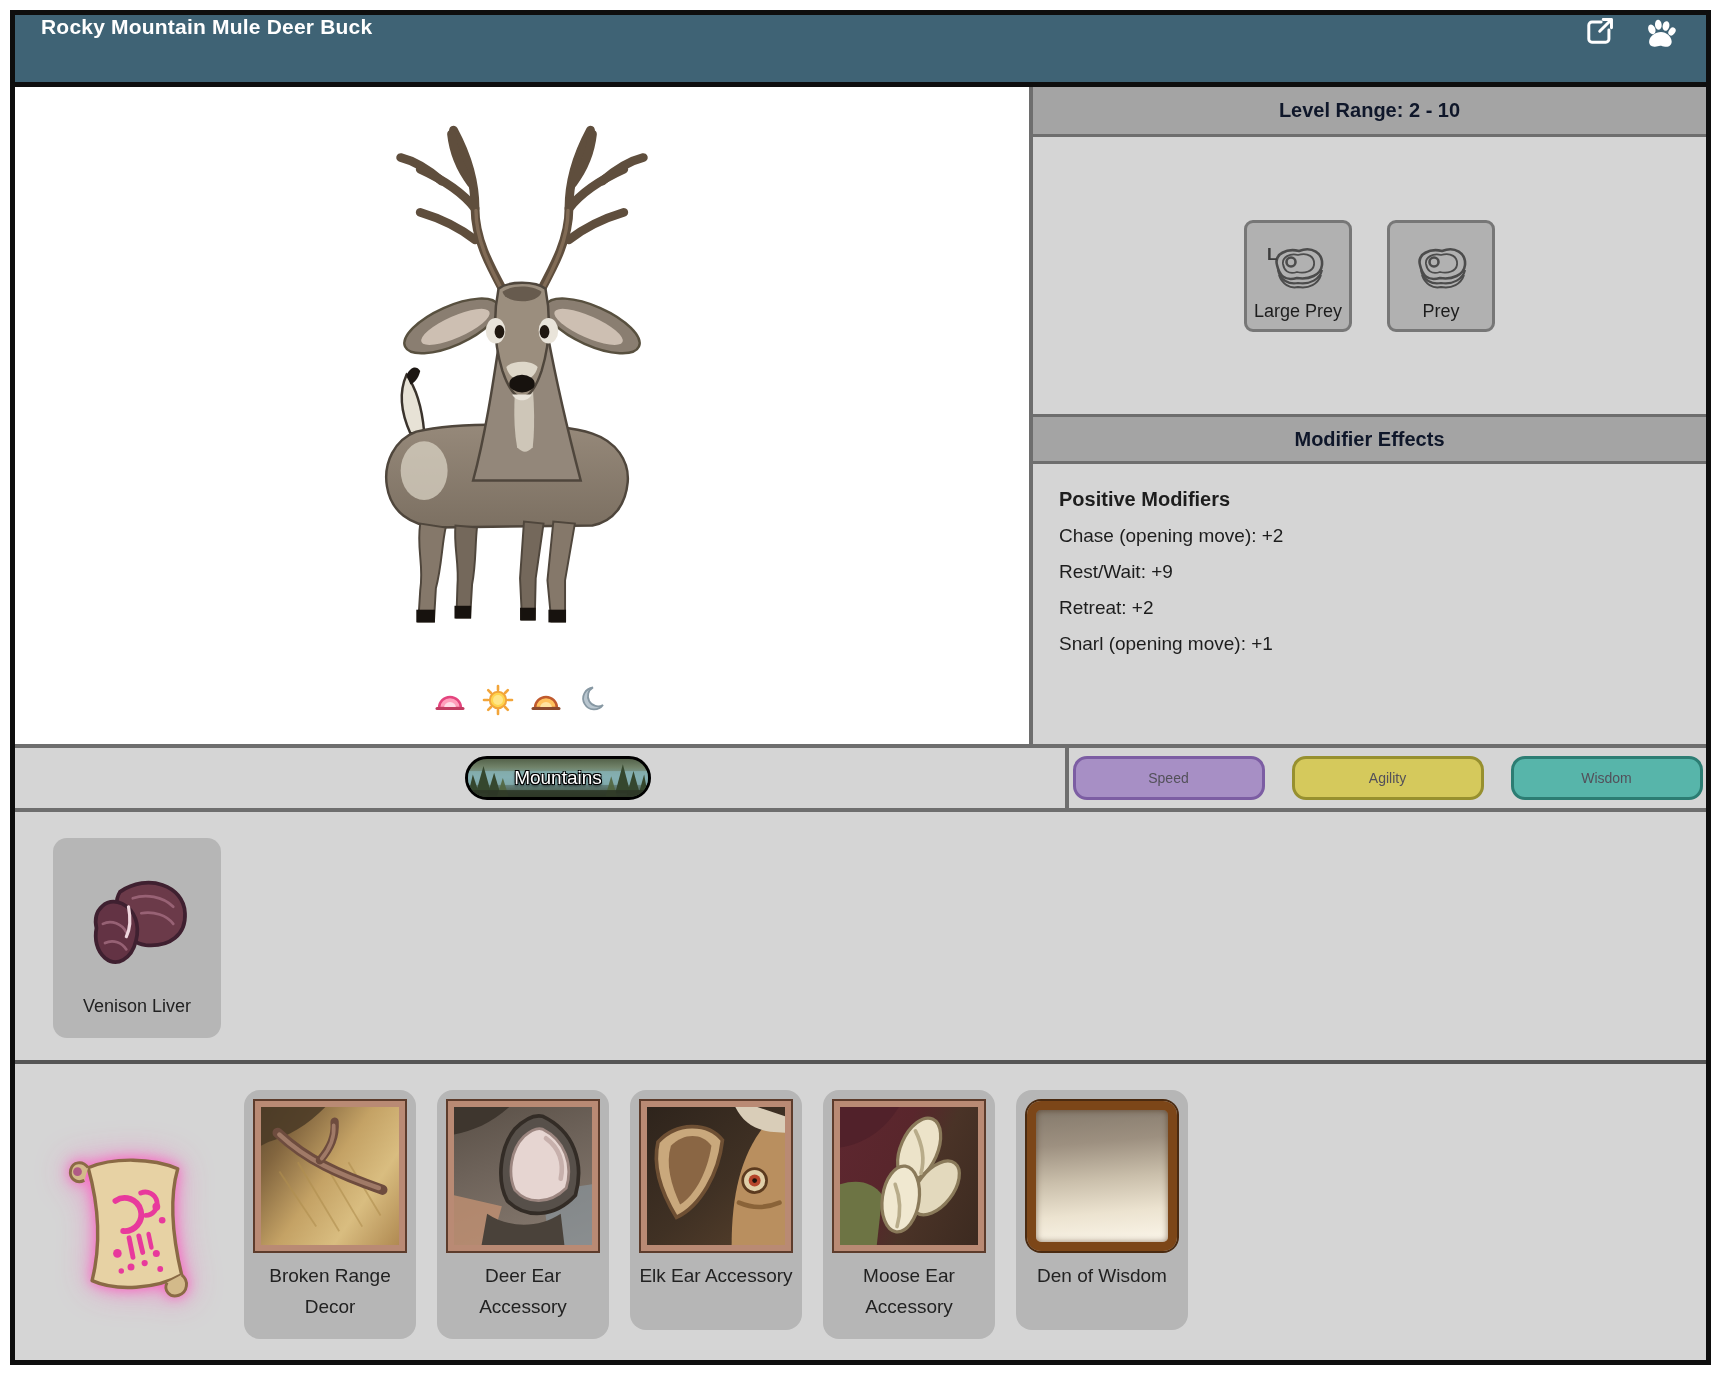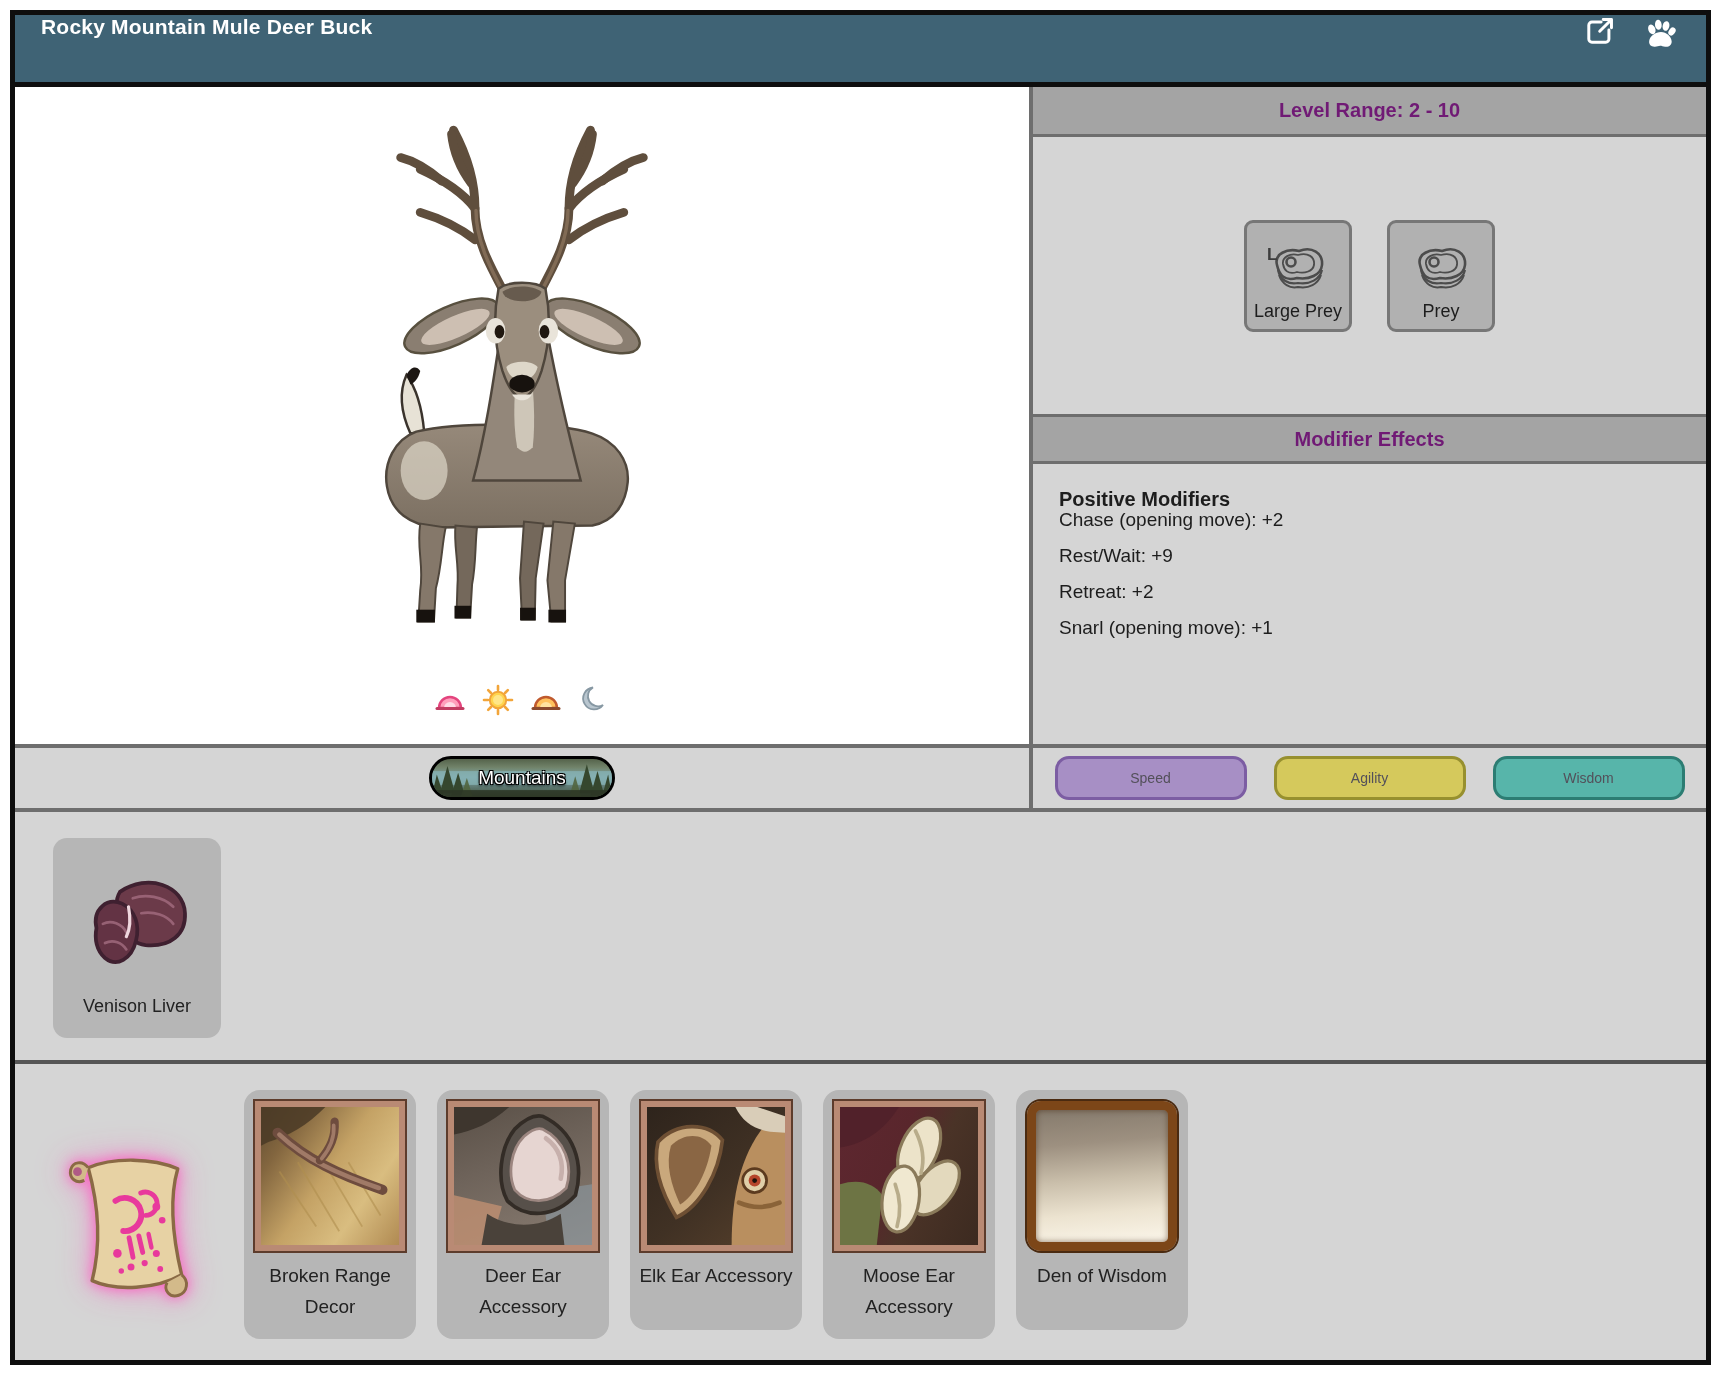--- a/index.html
+++ b/index.html
@@ -20,37 +20,37 @@
   
   .mainrow { flex:0 0 657px; display:flex; }
   .vdiv { width:4px; background:#6e6e6e; }
   .left-panel { width:1014px; background:#ffffff; display:flex; flex-direction:column; align-items:center; }
   .deer-wrap { flex:1; display:flex; align-items:flex-start; justify-content:center; padding-top:6px; }
   .times-row { display:flex; gap:16px; align-items:center; margin-bottom:28px; }
   .time-icon { width:32px; height:32px; }
 
   .right-panel { flex:1; display:flex; flex-direction:column; background:#d5d5d5; }
   .panel-header { height:50px; flex:0 0 50px; background:#a4a4a4; display:flex; align-items:center;
-                  justify-content:center; font-size:20px; font-weight:bold; color:#701a75; }
+                  justify-content:center; font-size:20px; font-weight:bold; color:#0f172a; }
   .hdr-b { border-bottom:3px solid #6e6e6e; }
   .hdr-t { border-top:3px solid #6e6e6e; }
   .prey-area { flex:0 0 277px; display:flex; align-items:center; justify-content:center; gap:35px; }
   .prey-badge { width:108px; height:112px; background:#b1b1b1; border:3px solid #777777; border-radius:9px;
                 display:flex; flex-direction:column; align-items:center; justify-content:flex-end;
                 padding-bottom:7px; position:relative; }
   .prey-badge .steak { margin-bottom:4px; }
   .prey-letter { position:absolute; top:22px; left:20px; font-size:17px; color:#3d3d3d; font-weight:bold; }
   .prey-label { font-size:18px; color:#1d1d1d; }
   .mods-body { flex:1; padding:24px 26px; font-size:19px; line-height:1.1; }
-  .mods-body .mods-title { font-weight:bold; font-size:20px; }
+  .mods-body .mods-title { font-weight:bold; font-size:20px; margin-bottom:16px; }
   .mod-line { margin-bottom:15px; }
 
   
   .biomerow { flex:0 0 68px; border-top:4px solid #6e6e6e; border-bottom:4px solid #6e6e6e;
-              display:flex; background:#d5d5d5; }
+              display:flex; background:#d5d5d5;padding-left:36px; }
   .biome-cell { width:1014px; display:flex; align-items:center; justify-content:center; }
   .stats-cell { flex:1; display:flex; align-items:center; justify-content:center; gap:27px; }
   .biome-pill { width:186px; height:44px; border:3px solid #000; border-radius:22px; position:relative;
                 overflow:hidden; display:flex; align-items:center; justify-content:center; cursor:pointer;
                 background:linear-gradient(180deg,#55634b 0%,#71836a 22%,#7fa8ac 48%,#6d8f8e 62%,#3e4a35 100%); }
   .biome-pill svg.trees { position:absolute; inset:0; width:100%; height:100%; }
   .biome-pill .biome-label { position:relative; z-index:2; color:#fff; font-size:19px;
       text-shadow:-1px -1px 0 #000, 1px -1px 0 #000, -1px 1px 0 #000, 1px 1px 0 #000, 0 2px 3px #000; }
   .stat-pill { width:192px; height:44px; border-radius:14px; border:3px solid #888;
                display:flex; align-items:center; justify-content:center; font-size:14px; color:#53505a; }

